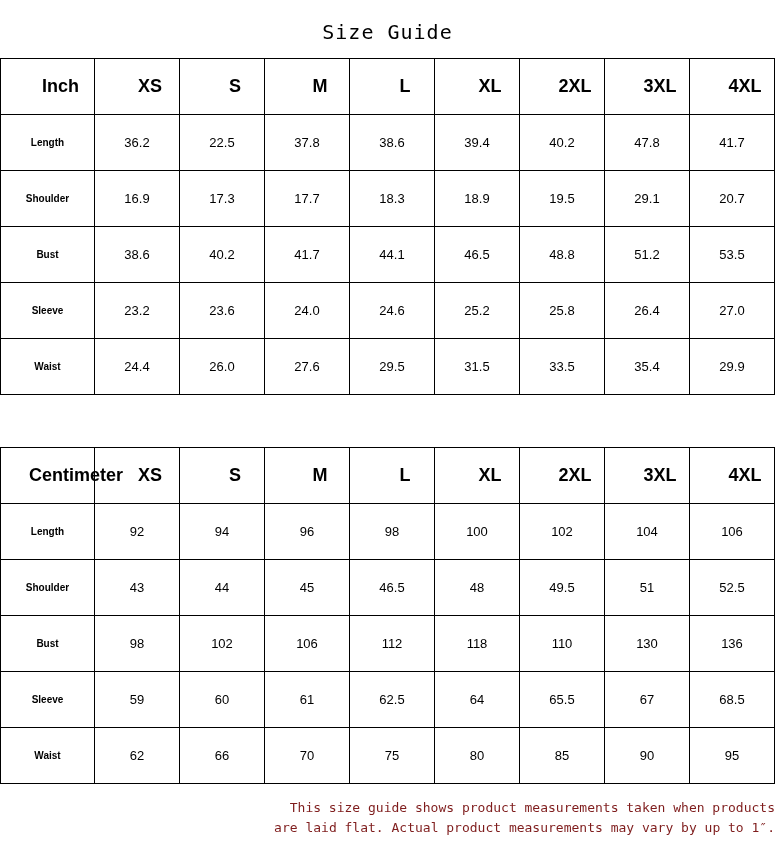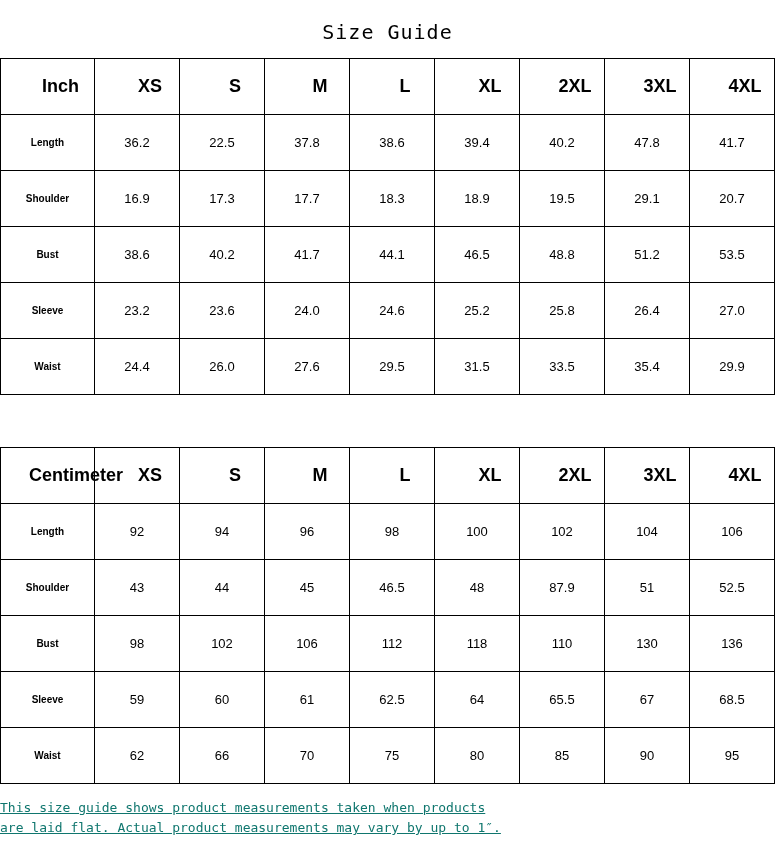--- a/index.html
+++ b/index.html
@@ -61,25 +61,24 @@
   col.c0 { width: 94px; }
   col.cx { width: 85px; }
 
   .gap {
     height: 52px;
     width: 775px;
   }
   .note {
     font-family: "DejaVu Sans Mono", monospace;
     font-size: 13px;
-    text-align: left;
+    text-align: right;
     line-height: 20px;
     padding-top: 14px;
-    color: #0f766e;
-    text-decoration: underline;
+    color: #7f1d1d;
   }
   .note div { white-space: pre; }
 </style>
 </head>
 <body>
 
 <div class="page">
 
   <div class="title">Size Guide</div>
 
@@ -206,21 +205,21 @@
         <td class="value">104</td>
         <td class="value">106</td>
       </tr>
       <tr>
         <td class="rowhead">Shoulder</td>
         <td class="value">43</td>
         <td class="value">44</td>
         <td class="value">45</td>
         <td class="value">46.5</td>
         <td class="value">48</td>
-        <td class="value">87.9</td>
+        <td class="value">49.5</td>
         <td class="value">51</td>
         <td class="value">52.5</td>
       </tr>
       <tr>
         <td class="rowhead">Bust</td>
         <td class="value">98</td>
         <td class="value">102</td>
         <td class="value">106</td>
         <td class="value">112</td>
         <td class="value">118</td>

